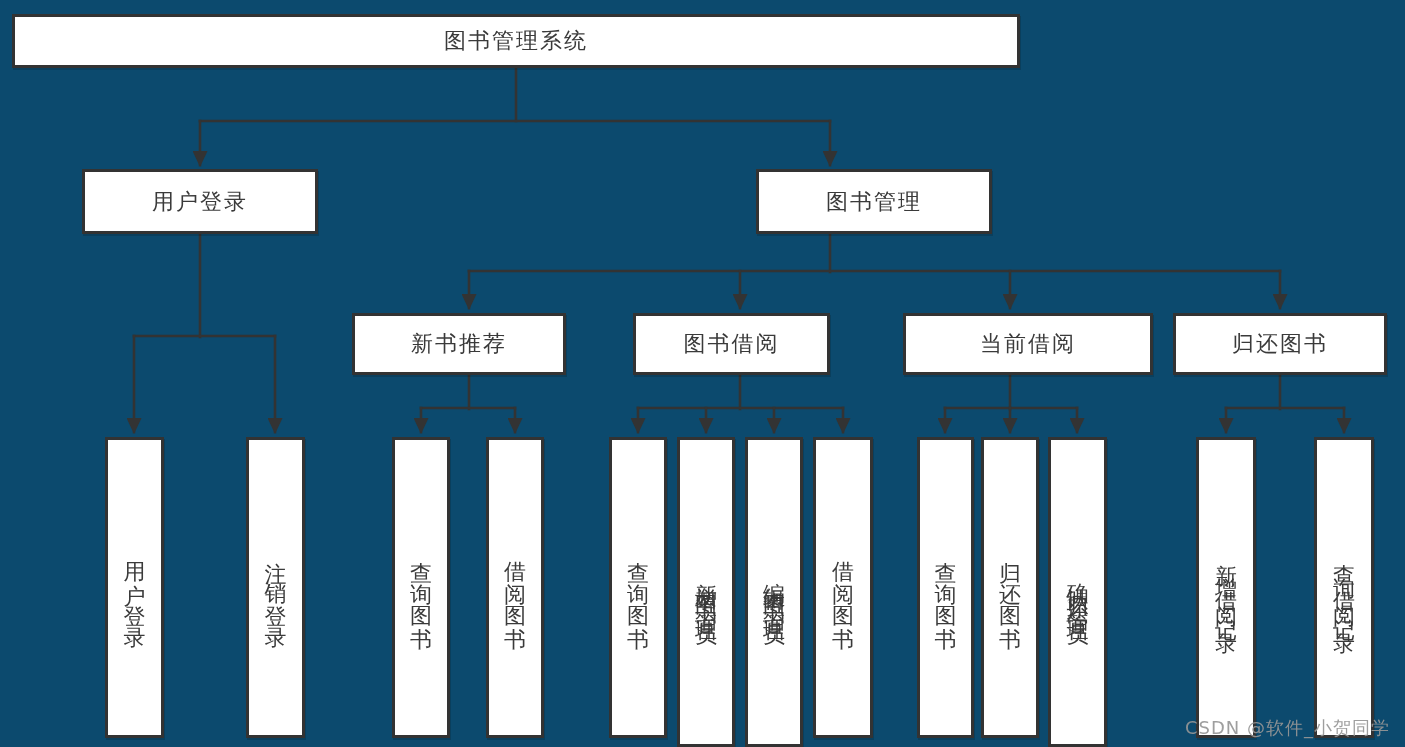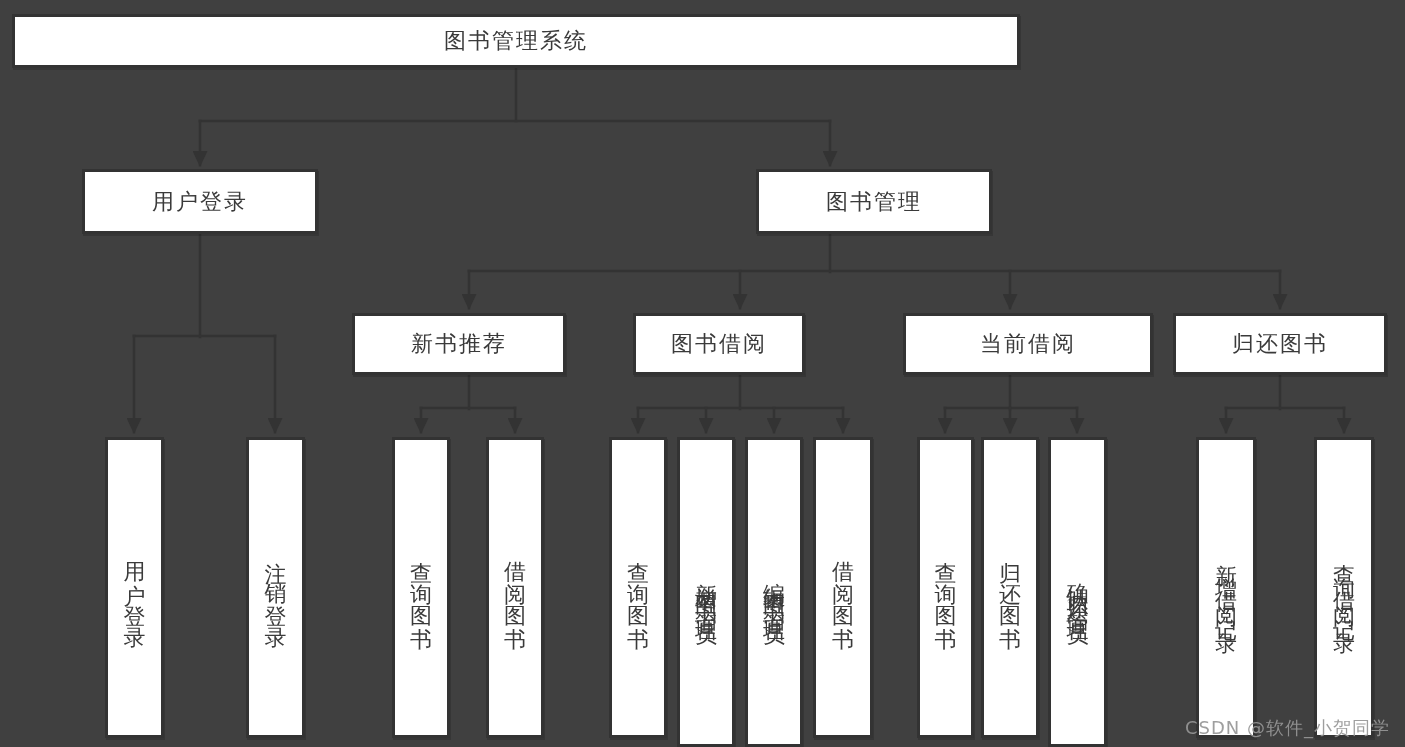--- a/index.html
+++ b/index.html
@@ -1,17 +1,17 @@
 <!DOCTYPE html>
 <html><head>
 <meta charset="utf-8">
 <style>
   html,body{margin:0;padding:0;background:#fff;}
   #stage{
-    position:relative;width:1405px;height:747px;background:#404040;overflow:hidden;
+    position:relative;width:1405px;height:747px;background:#0c4a6e;overflow:hidden;
     font-family:"DejaVu Sans","Liberation Sans",sans-serif;color:#3a3a3a;
   }
   svg.connectors{position:absolute;left:0;top:0;width:1405px;height:747px;z-index:1;}
   .node{
     position:absolute;box-sizing:border-box;background:#fff;border:3px solid #333;
     display:flex;align-items:center;justify-content:center;z-index:2;
     box-shadow:1px 2px 0 rgba(0,0,0,0.15);
   }
   .h-label{font-size:22px;letter-spacing:2px;white-space:nowrap;}
   .leaf{
@@ -88,21 +88,21 @@
   <div class="node" style="left:82px;top:169px;width:236px;height:65px;">
     <span class="h-label">用户登录</span>
   </div>
   <div class="node" style="left:712px;top:169px;width:236px;height:65px;margin-left:44px;">
     <span class="h-label">图书管理</span>
   </div>
 
   <div class="node" style="left:352px;top:313px;width:214px;height:62px;">
     <span class="h-label">新书推荐</span>
   </div>
-  <div class="node" style="left:633px;top:313px;width:172px;height:62px;">
+  <div class="node" style="left:633px;top:313px;width:197px;height:62px;">
     <span class="h-label">图书借阅</span>
   </div>
   <div class="node" style="left:903px;top:313px;width:250px;height:62px;">
     <span class="h-label">当前借阅</span>
   </div>
   <div class="node" style="left:1173px;top:313px;width:214px;height:62px;">
     <span class="h-label">归还图书</span>
   </div>
 
   <div class="node leaf ls-s" style="left:105px;top:437px;width:59px;height:301px;">

